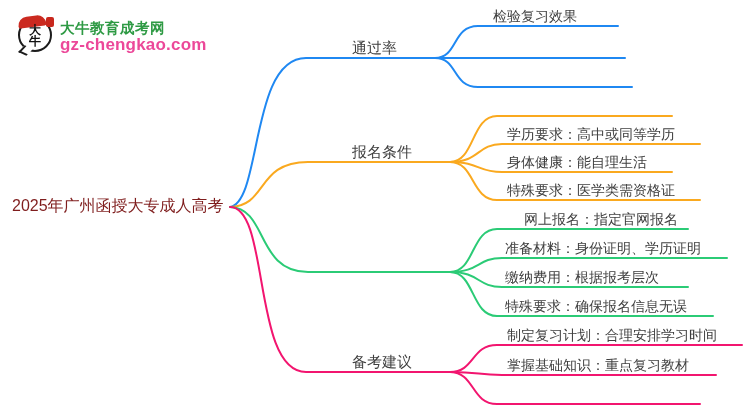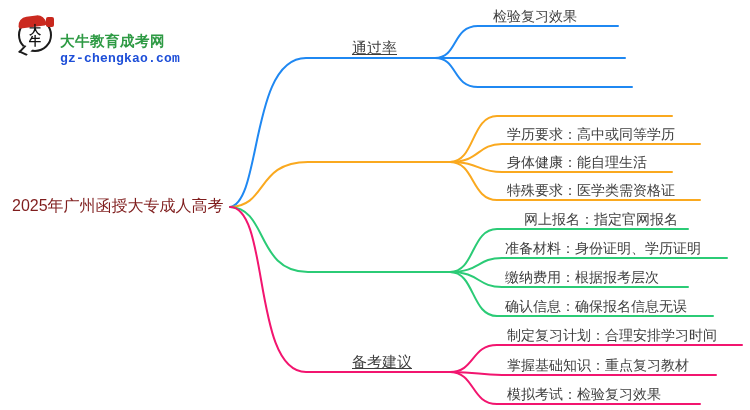--- a/index.html
+++ b/index.html
@@ -3,21 +3,21 @@
 <meta charset="utf-8">
 <style>
   html,body { margin:0; padding:0; background:#ffffff; }
   .stage {
     position:relative; width:750px; height:410px; background:#ffffff;
     font-family:"Liberation Sans","DejaVu Sans",sans-serif; overflow:hidden;
   }
   .links { position:absolute; left:0; top:0; }
   .node { position:absolute; white-space:nowrap; color:#3e3e3e; }
   .leaf { font-size:14px; line-height:19px; }
-  .b-label { font-size:15px; line-height:21px;text-decoration:underline; }
+  .b-label { font-size:15px; line-height:21px; }
   .root-label {
     position:absolute; left:12px; top:195px; font-size:16px; line-height:22px;
     color:#7f1d1d; white-space:nowrap;
   }
   
   .logo { position:absolute; left:18px; top:14px; display:flex; align-items:flex-start; cursor:pointer; }
   .bubble {
     position:relative; width:30px; height:30px; margin-top:4px;
     border:2px solid #1c1c1c; border-radius:50%; background:#fff;
   }
@@ -33,23 +33,23 @@
     position:absolute; left:0; top:0; right:0; bottom:0;
     display:flex; flex-direction:column; align-items:center; justify-content:center;
     font-family:"DejaVu Serif","Liberation Serif",serif; font-weight:bold;
     font-size:12px; line-height:11px; color:#121212; padding-top:2px;
   }
   .tail {
     position:absolute; left:1px; bottom:-5px; width:7px; height:7px; background:#fff;
     border-left:2px solid #1c1c1c; border-bottom:2px solid #1c1c1c;
     transform:rotate(25deg) skewX(-18deg);
   }
-  .ltext { margin-left:8px; margin-top:19px;font-family:Liberation Mono, monospace; }
+  .ltext { margin-left:8px; margin-top:5px; }
   .lname { font-size:14.5px; font-weight:bold; color:#2e9a44; letter-spacing:0.5px; line-height:18px; }
-  .lurl  { font-size:13px; font-weight:bold; color:#1d4ed8; letter-spacing:0.2px; line-height:15px; }
+  .lurl  { font-size:17px; font-weight:bold; color:#ec4899; letter-spacing:0.2px; line-height:15px; }
 </style>
 </head>
 <body>
 
 <div class="stage">
 
   <div class="logo">
     <div class="bubble">
       <div class="arc"></div>
       <div class="seal"></div>
@@ -90,30 +90,30 @@
       <path d="M230,207 C270,207 252,372 306,372 H450"></path>
       <path d="M450,372 C475,372 471,345 497,345 H742"></path>
       <path d="M450,372 C480,372 477,375 502,375 H716"></path>
       <path d="M450,372 C475,372 471,404 497,404 H700"></path>
     </g>
   </svg>
 
   <div class="root-label">2025年广州函授大专成人高考</div>
 
   <div class="node b-label" style="left:352px; top:37px">通过率</div>
+  <div class="node b-label" style="left:352px; top:141px">报名条件</div>
   <div class="node b-label" style="left:352px; top:351px">备考建议</div>
 
   <div class="node leaf" style="left:493px; top:7px">检验复习效果</div>
 
   <div class="node leaf" style="left:507px; top:153px">身体健康：能自理生活</div>
   <div class="node leaf" style="left:507px; top:125px">学历要求：高中或同等学历</div>
   <div class="node leaf" style="left:507px; top:181px">特殊要求：医学类需资格证</div>
 
   <div class="node leaf" style="left:524px; top:210px">网上报名：指定官网报名</div>
   <div class="node leaf" style="left:505px; top:239px">准备材料：身份证明、学历证明</div>
   <div class="node leaf" style="left:505px; top:268px">缴纳费用：根据报考层次</div>
-  <div class="node leaf" style="left:505px; top:297px">确认信息：确保报名信息无误</div>
+  <div class="node leaf" style="left:505px; top:297px">特殊要求：确保报名信息无误</div>
 
   <div class="node leaf" style="left:507px; top:326px">制定复习计划：合理安排学习时间</div>
   <div class="node leaf" style="left:507px; top:356px">掌握基础知识：重点复习教材</div>
-  <div class="node leaf" style="left:507px; top:385px">模拟考试：检验复习效果</div>
 
 </div>
 
 </body></html>

